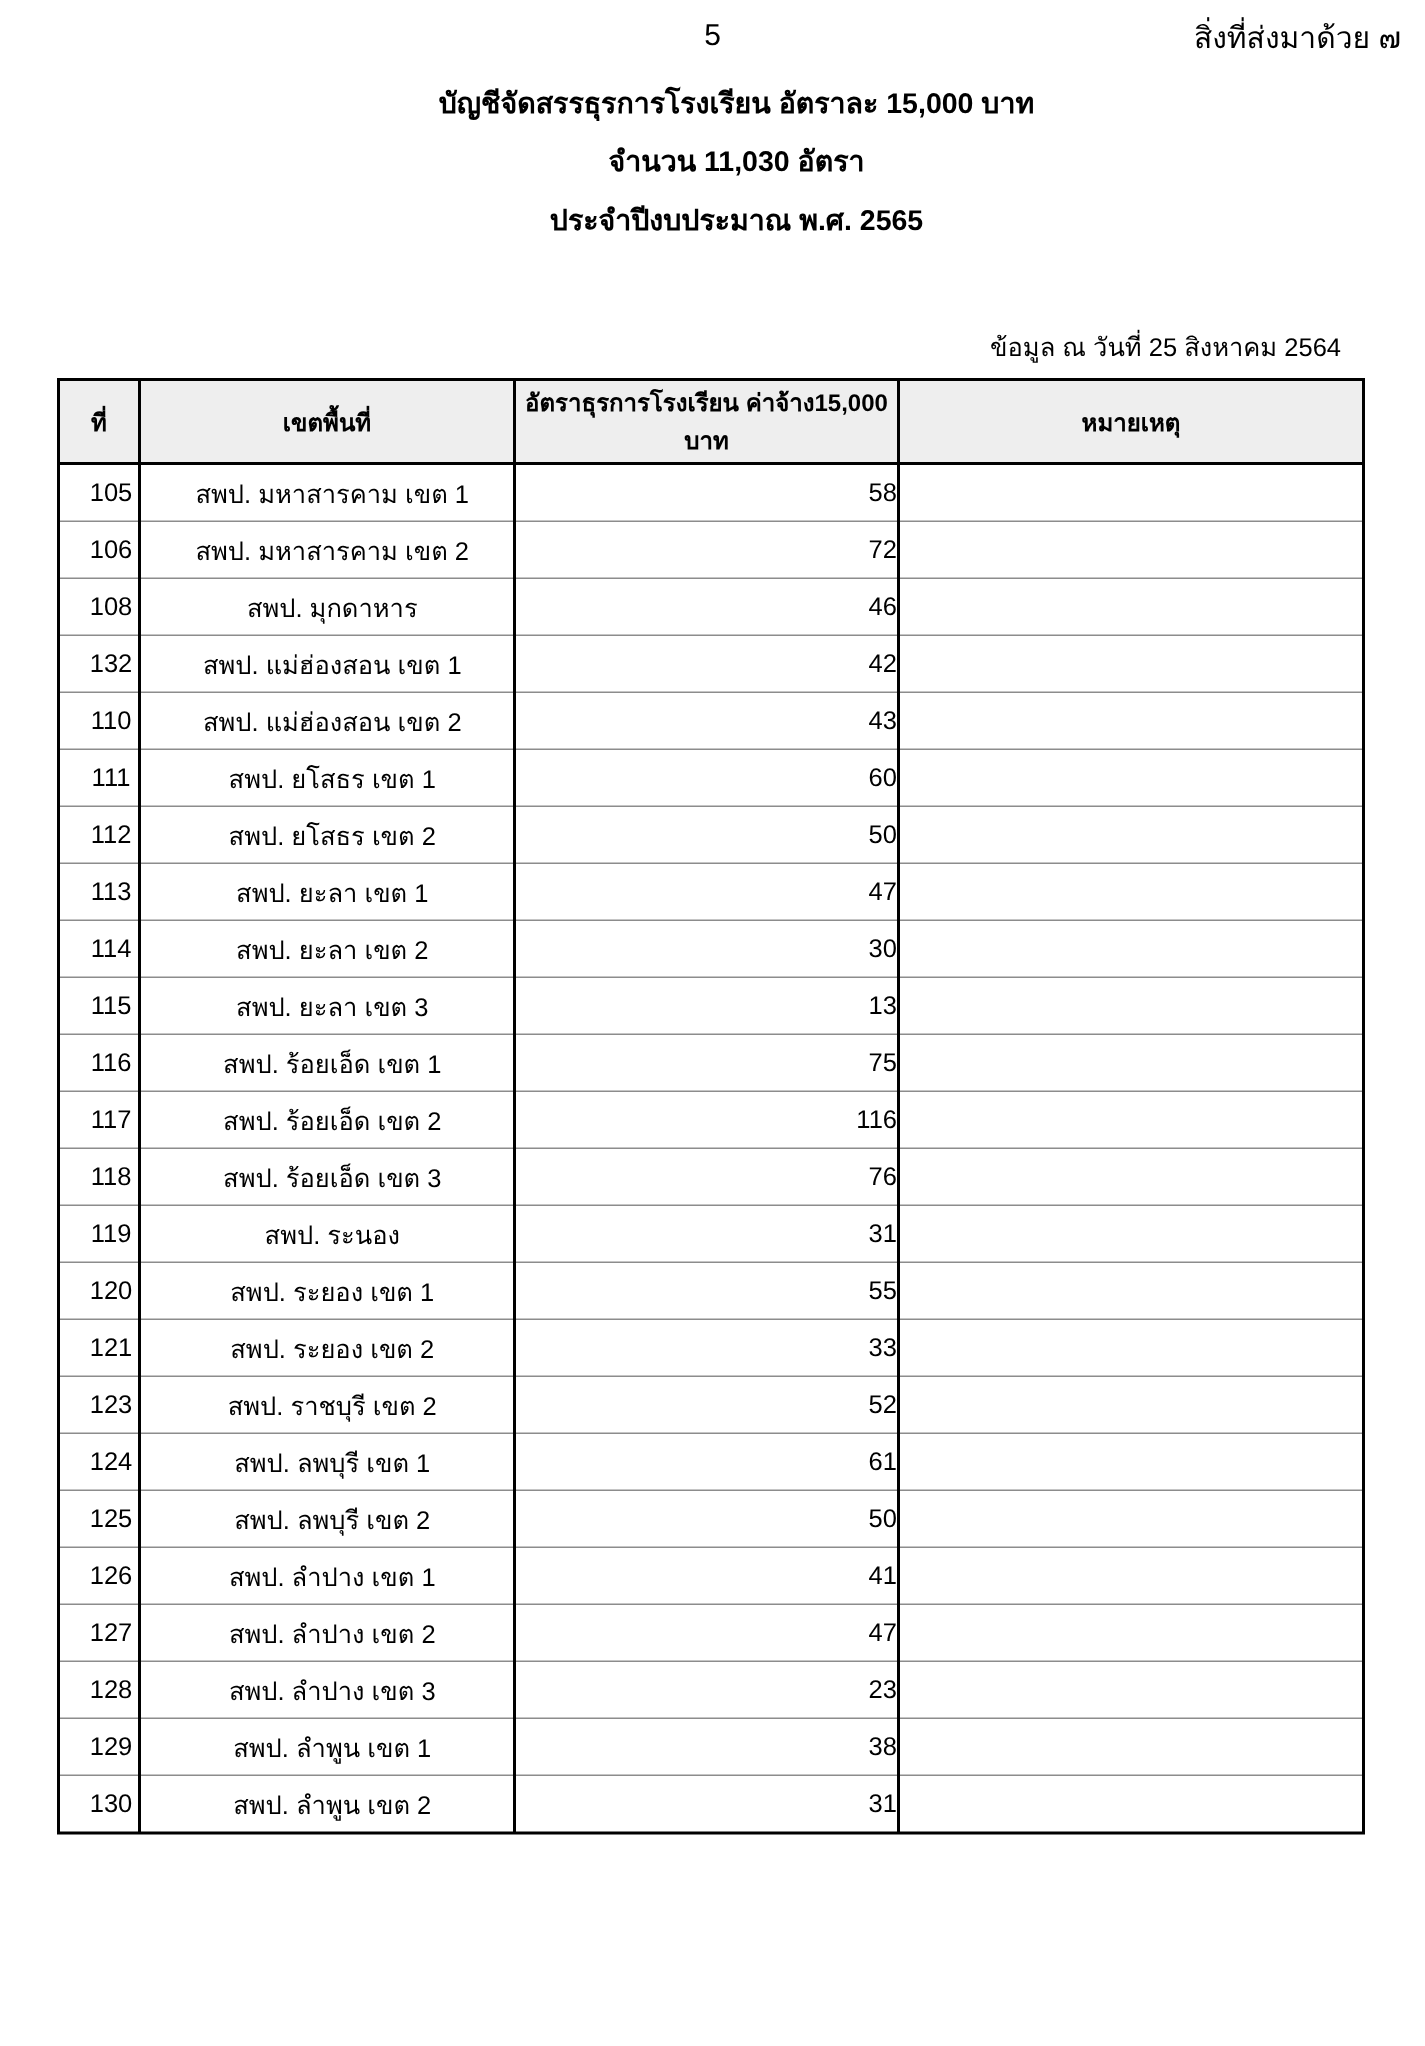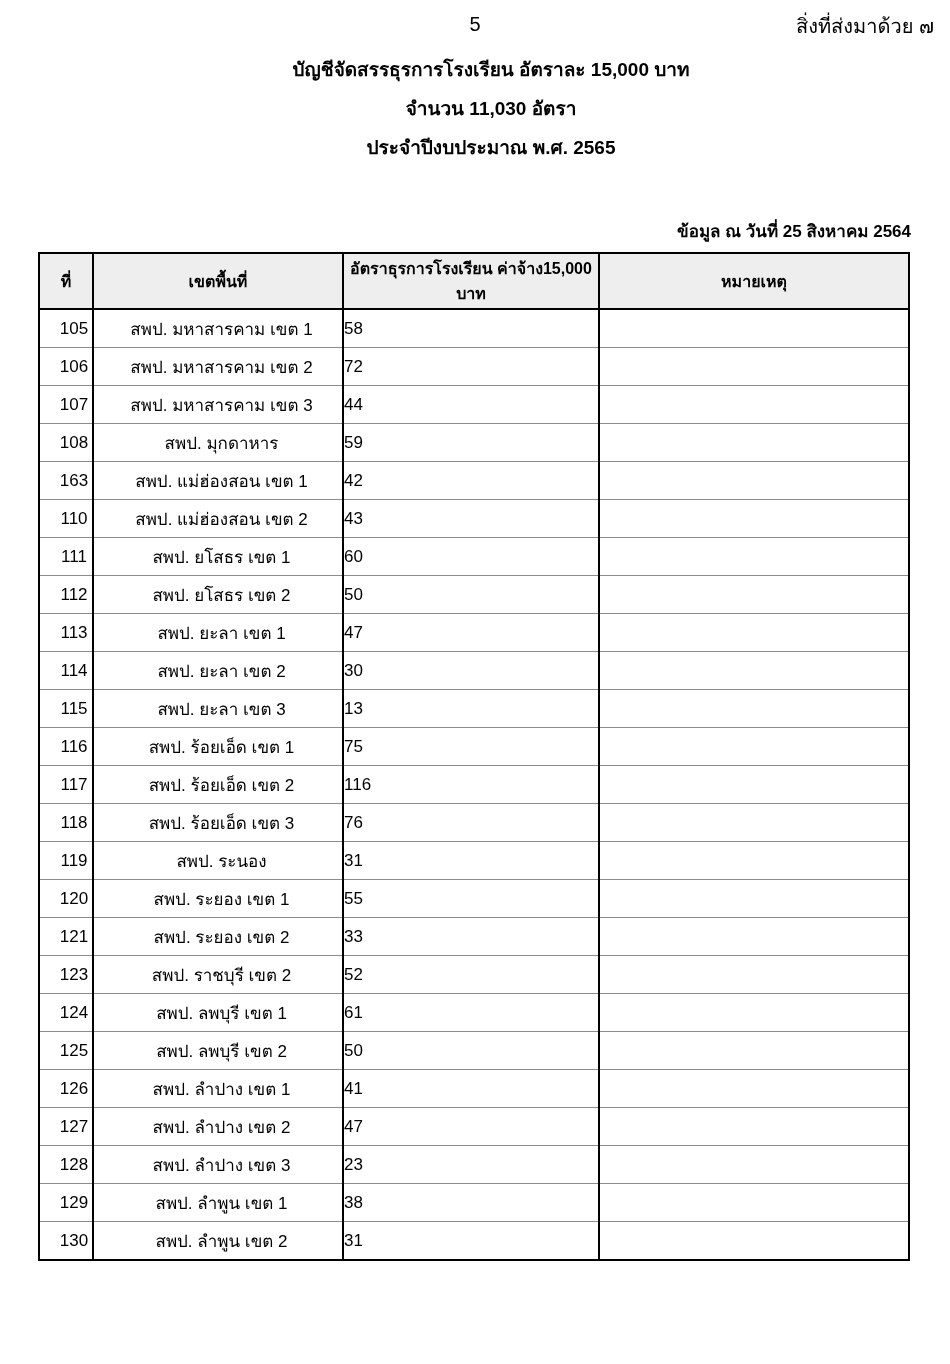--- a/index.html
+++ b/index.html
@@ -35,22 +35,22 @@
     width: 100%;
     text-align: center;
     font-weight: bold;
     font-size: 19px;
     padding-left: 16px;
   }
   .titles .title-line { line-height: 39px; }
   .data-asof {
     position: absolute;
     top: 220px;
-    right: 39px;
-    font-weight: bold;
+    right: 56px;
+    font-weight: normal;
     font-size: 17px;
     line-height: 24px;
   }
   table.alloc-table {
     position: absolute;
     top: 252px;
     left: 38px;
     width: 870px;
     border-collapse: collapse;
     table-layout: fixed;
@@ -73,21 +73,21 @@
     border-bottom: 1px solid #8c8c8c;
     height: 37px;
     font-size: 17px;
     padding: 0;
     vertical-align: middle;
     white-space: nowrap;
     overflow: hidden;
   }
   .alloc-table td.c-no { text-align: center; padding-left: 16px; }
   .alloc-table td.c-area { text-align: center; padding-left: 7px; }
-  .alloc-table td.c-rate { text-align: left; }
+  .alloc-table td.c-rate { text-align: right; }
   .alloc-table td.c-remark { }
 </style>
 </head>
 <body>
 
 <div class="page">
 
   <div class="page-number">5</div>
 
   <div class="attachment-note">สิ่งที่ส่งมาด้วย ๗</div>
@@ -122,33 +122,27 @@
           <td class="c-rate">58</td>
           <td class="c-remark"></td>
         </tr>
         <tr>
           <td class="c-no">106</td>
           <td class="c-area">สพป. มหาสารคาม เขต 2</td>
           <td class="c-rate">72</td>
           <td class="c-remark"></td>
         </tr>
         <tr>
-          <td class="c-no">107</td>
-          <td class="c-area">สพป. มหาสารคาม เขต 3</td>
-          <td class="c-rate">44</td>
-          <td class="c-remark"></td>
-        </tr>
-        <tr>
           <td class="c-no">108</td>
           <td class="c-area">สพป. มุกดาหาร</td>
-          <td class="c-rate">59</td>
-          <td class="c-remark"></td>
-        </tr>
-        <tr>
-          <td class="c-no">163</td>
+          <td class="c-rate">46</td>
+          <td class="c-remark"></td>
+        </tr>
+        <tr>
+          <td class="c-no">132</td>
           <td class="c-area">สพป. แม่ฮ่องสอน เขต 1</td>
           <td class="c-rate">42</td>
           <td class="c-remark"></td>
         </tr>
         <tr>
           <td class="c-no">110</td>
           <td class="c-area">สพป. แม่ฮ่องสอน เขต 2</td>
           <td class="c-rate">43</td>
           <td class="c-remark"></td>
         </tr>

